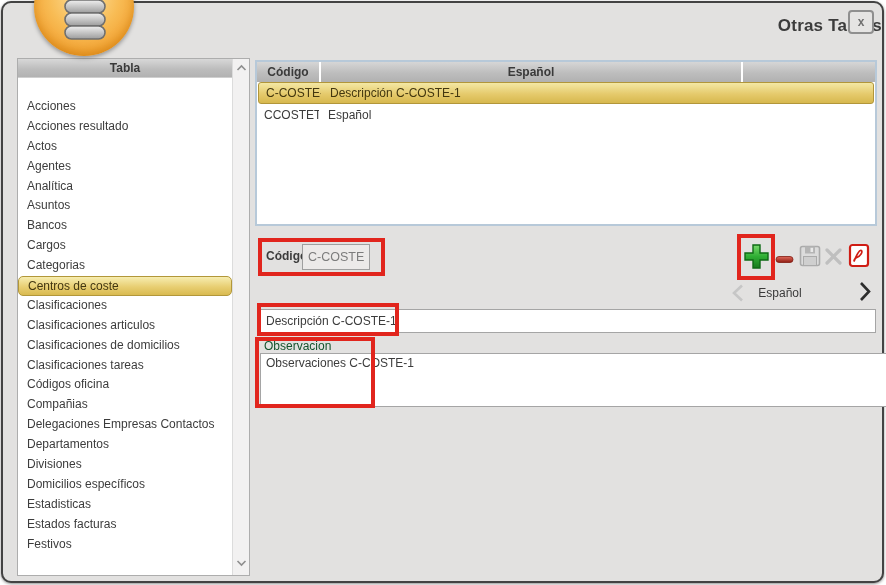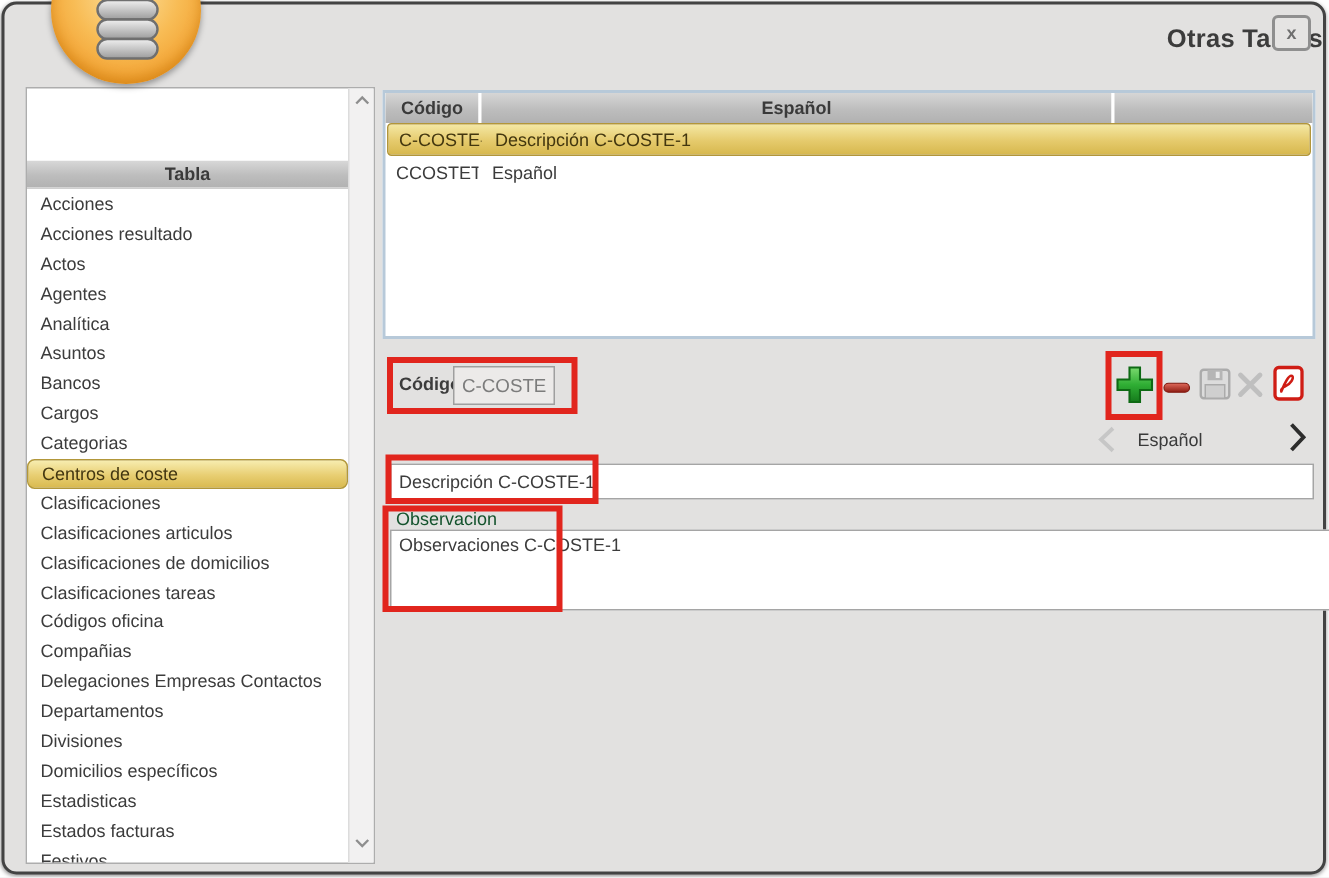--- a/index.html
+++ b/index.html
@@ -26,27 +26,27 @@
     position: absolute; left: 845px; top: 7px; width: 26px; height: 24px;
     border: 2px solid #8f8f8f; border-radius: 4px; background: #e5e4e3;
     color: #6f6f6f; font-size: 12px; font-weight: bold; line-height: 20px; text-align: center;
     cursor: default;
   }
   
   .left-panel {
     position: absolute; left: 14px; top: 55px; width: 233px; height: 518px;
     background: #fff; border: 1px solid #adadad; display: flex;
   }
-  .list-col { flex: 1; display: flex; flex-direction: column; overflow: hidden; margin-top: 48px; }
+  .list-col { flex: 1; display: flex; flex-direction: column; overflow: hidden; }
   .list-header {
     height: 19px; background: linear-gradient(#d8d8d8, #bdbdbd 55%, #b2b2b2);
     font-size: 12px; font-weight: bold; color: #3a3a3a; text-align: center; line-height: 19px;
     border-bottom: 1px solid #cfcfcf;
   }
-  .list-items { flex: 1; padding-top: 1px; }
+  .list-items { flex: 1; padding-top: 19px; }
   .list-item {
     height: 19.9px; line-height: 19.9px; font-size: 12px; color: #3c3c3c;
     padding-left: 9px; white-space: nowrap; cursor: default;
   }
   .list-item.selected {
     background: linear-gradient(#f7edb0, #e8ce72 55%, #d9ba50);
     border: 1px solid #b2973a; border-radius: 5px; color: #433711;
   }
   .v-scrollbar {
     width: 17px; background: #f2f1f1; border-left: 1px solid #dcdcdc;

